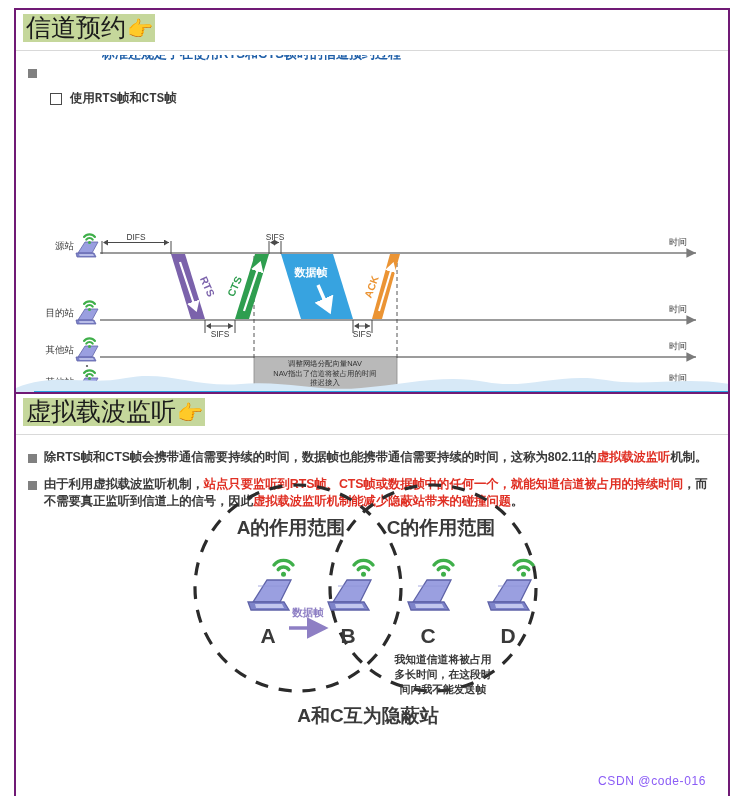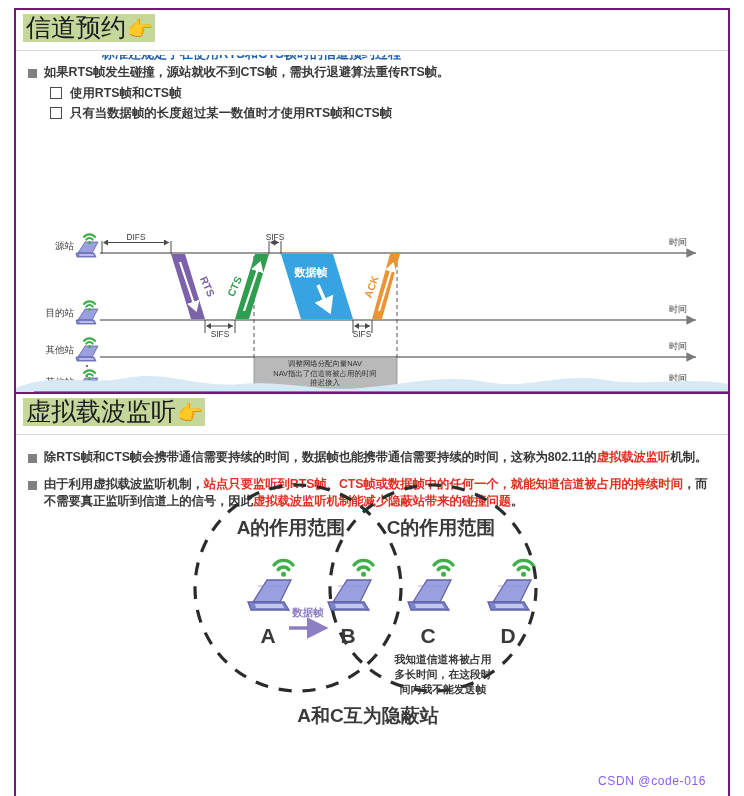--- a/index.html
+++ b/index.html
@@ -107,21 +107,22 @@
     color: #3a3a3a;
     font-weight: bold;
     letter-spacing: -0.1px;
   }
   .bullet-text .red { color: #e03024; }
   .bullet-text .plain { font-weight: bold; color: #3a3a3a; }
 
   .check-row {
     display: flex;
     align-items: center;
-    margin: 4px 0 2px 22px;
+    margin: 13px 0 2px 22px;
+    font-family: Liberation Mono, monospace;
   }
   .check-box {
     width: 10px;
     height: 10px;
     border: 1.6px solid #4a4a4a;
     flex: 0 0 10px;
     margin-right: 8px;
     background: #fff;
   }
   .check-label {
@@ -186,30 +187,25 @@
     </div>
 
     <div class="card-body">
 
       <div class="clip-line">
         <span>标准还规定了在使用RTS和CTS帧时的信道预约过程</span>
       </div>
 
       <div class="bullet-row">
         <div class="sq-bullet"></div>
-        <div class="bullet-text" id="s1b1"><span class="plain">如果RTS帧发生碰撞，源站就收不到CTS帧，需执行退避算法重传RTS帧。</span></div>
       </div>
 
       <div class="check-row">
         <div class="check-box"></div>
         <div class="check-label">使用RTS帧和CTS帧</div>
-      </div>
-      <div class="check-row">
-        <div class="check-box"></div>
-        <div class="check-label">只有当数据帧的长度超过某一数值时才使用RTS帧和CTS帧</div>
       </div>
     </div>
 
     <div class="timing">
       <svg width="692" height="160" viewBox="0 0 692 160" xmlns="http://www.w3.org/2000/svg">
         <defs>
           <marker id="ar" markerWidth="7" markerHeight="7" refX="6" refY="3" orient="auto">
             <path d="M0,0 L6,3 L0,6 z" fill="#7b7b7b"></path>
           </marker>
           <marker id="tk1" markerWidth="6" markerHeight="6" refX="5" refY="3" orient="auto">

